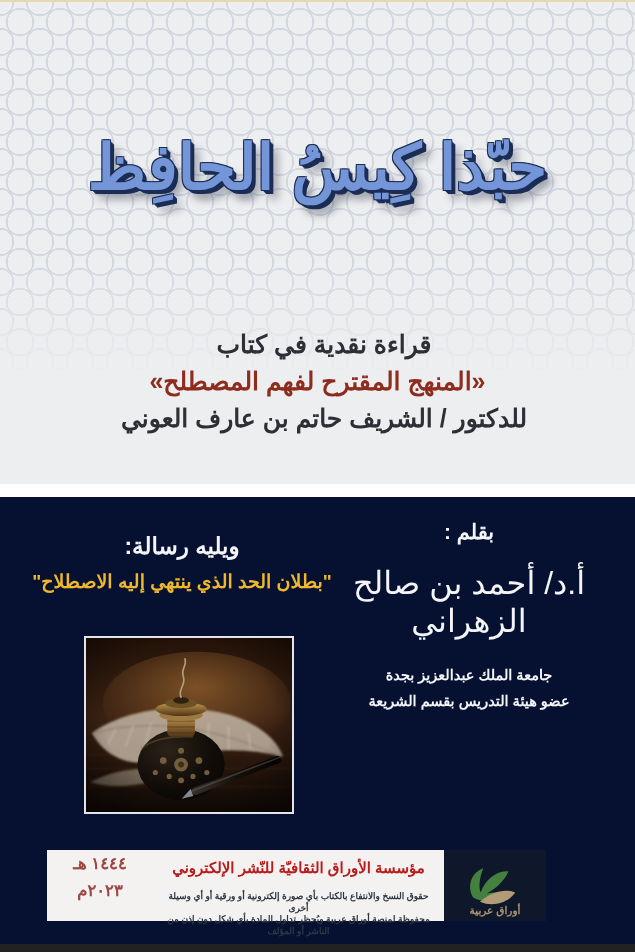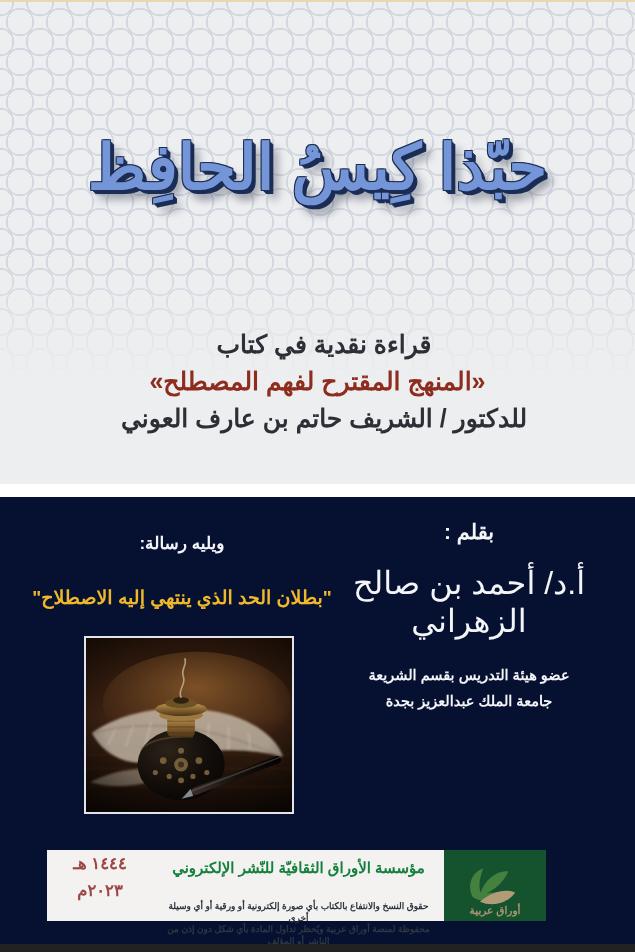--- a/index.html
+++ b/index.html
@@ -54,40 +54,40 @@
     position:absolute;top:520px;right:16px;width:300px;
     text-align:center;color:#f4f5f8;
   }
   .byline-heading{font-size:21px;font-weight:bold;margin-bottom:20px;}
   .byline-name{font-size:32px;font-weight:normal;margin-bottom:22px;text-align:center;}
   .byline-role{font-size:14.5px;font-weight:bold;line-height:26px;}
   .appendix{
     position:absolute;top:533px;left:8px;width:348px;
     text-align:center;
   }
-  .appendix-heading{color:#f4f5f8;font-size:17px;font-weight:bold;margin-bottom:32px;}
+  .appendix-heading{color:#f4f5f8;font-size:23px;font-weight:bold;margin-bottom:10px;}
   .appendix-title{color:#eeb82a;font-size:19px;font-weight:bold;}
   .photo-frame{
     position:absolute;top:636px;left:84px;width:210px;height:178px;
     border:2px solid #e3e4ea;background:#000;
   }
   .photo-frame svg{display:block;width:100%;height:100%;}
   
   .pub-bar{
     position:absolute;top:850px;left:47px;width:499px;height:71px;
     background:#f3f2f0;display:flex;flex-direction:row;
   }
   .bar-logo{
-    width:102px;height:100%;background:#14532d;
+    width:102px;height:100%;background:#0f172a;
     display:flex;flex-direction:column;align-items:center;justify-content:center;
     padding-top:8px;
   }
   .bar-logo-text{font-size:10.5px;color:#ab9474;font-weight:bold;margin-top:-2px;}
   .bar-center{flex:1;text-align:center;padding:9px 6px 0;}
-  .bar-title{font-size:15px;font-weight:bold;color:#15803d;margin-bottom:24px;}
+  .bar-title{font-size:15px;font-weight:bold;color:#b91c1c;margin-bottom:14px;}
   .bar-rights{font-size:9px;font-weight:bold;color:#2e3642;line-height:11.5px;}
   .bar-dates{
     width:106px;text-align:center;color:#9c4743;font-weight:bold;
     font-size:16.5px;line-height:27px;
   }
 </style>
 </head>
 <body>
 
 <div class="cover">
@@ -98,22 +98,22 @@
     <div class="subtitle-block">
       <div class="subtitle-line1">قراءة نقدية في كتاب</div>
       <div class="subtitle-book">«المنهج المقترح لفهم المصطلح»</div>
       <div class="subtitle-author">للدكتور / الشريف حاتم بن عارف العوني</div>
     </div>
   </div>
 
   <div class="byline">
     <div class="byline-heading">بقلم :</div>
     <div class="byline-name">أ.د/ أحمد بن صالح الزهراني</div>
+    <div class="byline-role">جامعة الملك عبدالعزيز بجدة</div>
     <div class="byline-role">عضو هيئة التدريس بقسم الشريعة</div>
-    <div class="byline-role">جامعة الملك عبدالعزيز بجدة</div>
   </div>
 
   <div class="appendix">
     <div class="appendix-heading">ويليه رسالة:</div>
     <div class="appendix-title">"بطلان الحد الذي ينتهي إليه الاصطلاح"</div>
   </div>
 
   <div class="photo-frame">
     <svg viewBox="0 0 208 176" preserveAspectRatio="none">
       <defs>

